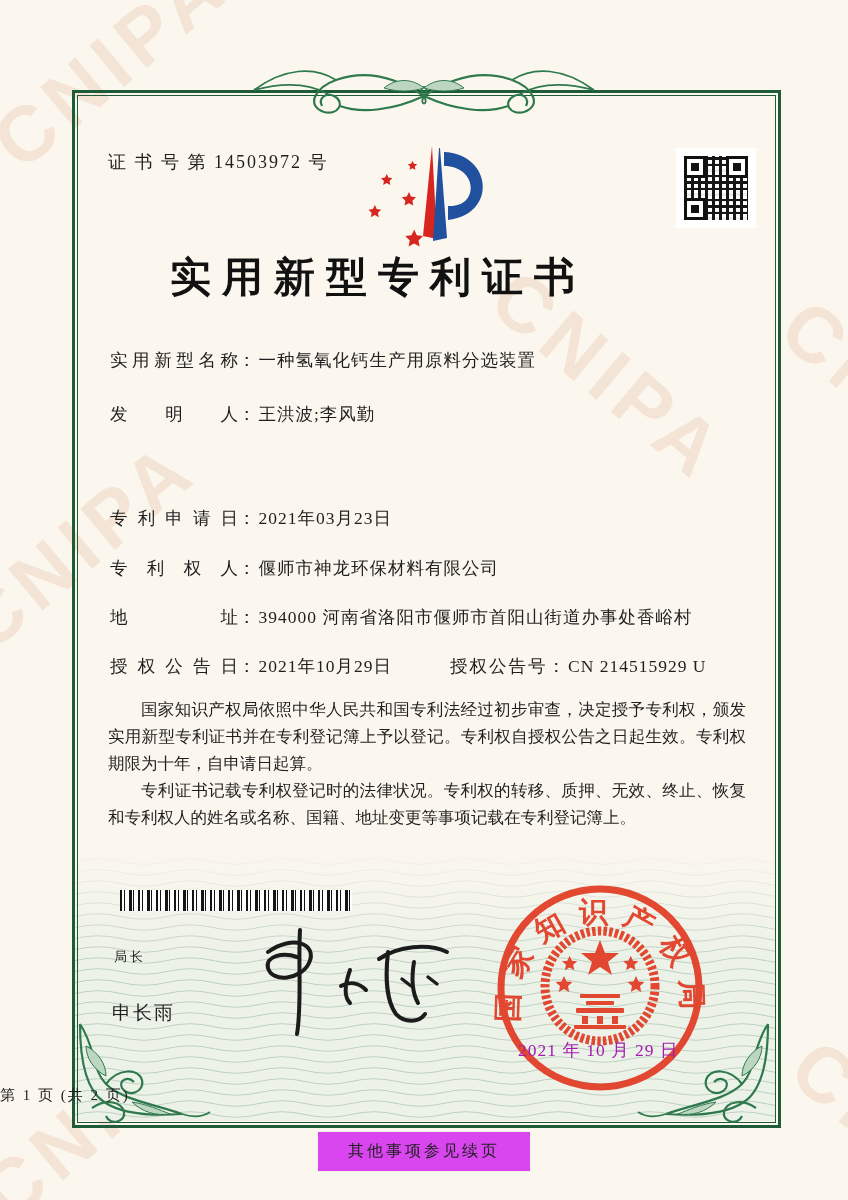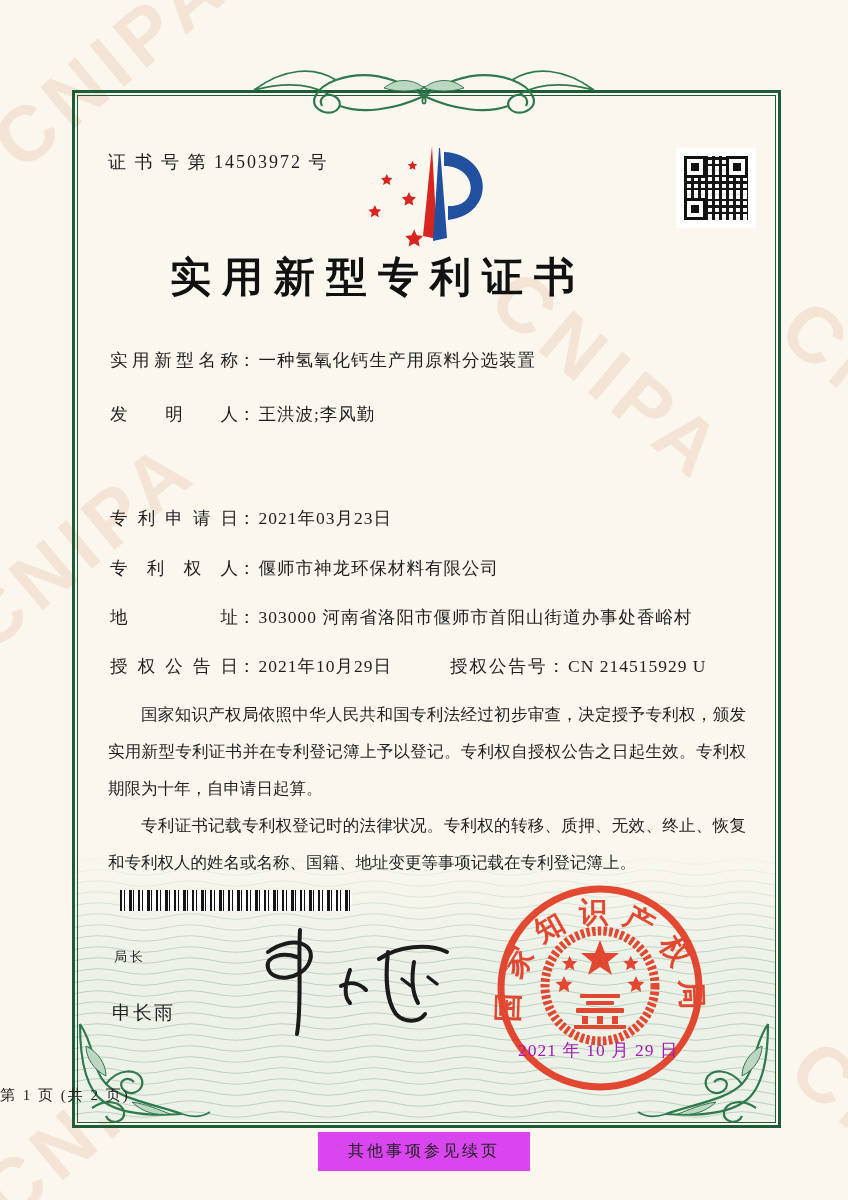--- a/index.html
+++ b/index.html
@@ -29,21 +29,21 @@
   .fp.tl{left:0;top:0}.fp.tr{right:0;top:0}.fp.bl{left:0;bottom:0}
   .title{position:absolute;left:0;top:250px;width:756px;text-align:center;font-size:41px;font-weight:bold;
       letter-spacing:11px;color:#111;}
   
   .frow{position:absolute;left:110px;font-size:17.5px;white-space:nowrap;}
   .flabel{display:inline-block;width:128px;text-align:justify;text-align-last:justify;vertical-align:bottom;}
   .colon{display:inline-block;}
   .fvalue{margin-left:3px;letter-spacing:1px;}
   .flabel2{margin-left:58px;letter-spacing:2px;}
   
-  .paras{position:absolute;left:108px;top:696px;width:638px;font-size:16.5px;line-height:37px;text-align:justify;}
+  .paras{position:absolute;left:108px;top:696px;width:638px;font-size:16.5px;line-height:27px;text-align:justify;}
   .paras p{margin:0;text-indent:2em;}
   
   .barcode{position:absolute;left:120px;top:890px;width:232px;height:21px;
       background:repeating-linear-gradient(90deg,#141414 0 2px,#fdfdfd 2px 4px,#141414 4px 5px,#fdfdfd 5px 9px,
                  #141414 9px 12px,#fdfdfd 12px 13px,#141414 13px 14px,#fdfdfd 14px 18px);}
   .sigrole{position:absolute;left:114px;top:948px;font-size:13px;letter-spacing:3px;}
   .signame{position:absolute;left:112px;top:1000px;font-size:19px;letter-spacing:2px;}
   .sig{position:absolute;left:238px;top:922px;}
   .seal{position:absolute;left:494px;top:882px;}
   .sealdate{position:absolute;left:518px;top:1038px;font-size:17.5px;letter-spacing:1px;color:#a21caf;z-index:6;}
@@ -154,21 +154,21 @@
   <div class="frow" style="top:402px">
     <span class="flabel">发明人</span><span class="colon">：</span><span class="fvalue">王洪波;李风勤</span>
   </div>
   <div class="frow" style="top:506px">
     <span class="flabel">专利申请日</span><span class="colon">：</span><span class="fvalue">2021年03月23日</span>
   </div>
   <div class="frow" style="top:556px">
     <span class="flabel">专利权人</span><span class="colon">：</span><span class="fvalue">偃师市神龙环保材料有限公司</span>
   </div>
   <div class="frow" style="top:605px">
-    <span class="flabel">地址</span><span class="colon">：</span><span class="fvalue">303000 河南省洛阳市偃师市首阳山街道办事处香峪村</span>
+    <span class="flabel">地址</span><span class="colon">：</span><span class="fvalue">394000 河南省洛阳市偃师市首阳山街道办事处香峪村</span>
   </div>
   <div class="frow" style="top:654px">
     <span class="flabel">授权公告日</span><span class="colon">：</span><span class="fvalue">2021年10月29日</span><span class="flabel2">授权公告号</span><span class="colon">：</span><span class="fvalue">CN 214515929 U</span>
   </div>
 
   <div class="paras">
     <p>国家知识产权局依照中华人民共和国专利法经过初步审查，决定授予专利权，颁发实用新型专利证书并在专利登记簿上予以登记。专利权自授权公告之日起生效。专利权期限为十年，自申请日起算。</p>
     <p>专利证书记载专利权登记时的法律状况。专利权的转移、质押、无效、终止、恢复和专利权人的姓名或名称、国籍、地址变更等事项记载在专利登记簿上。</p>
   </div>
 

